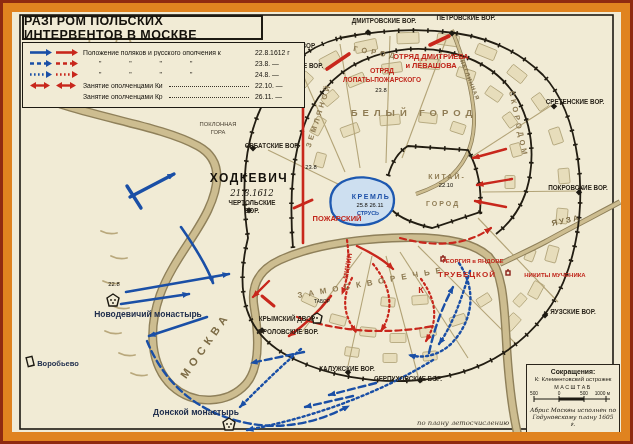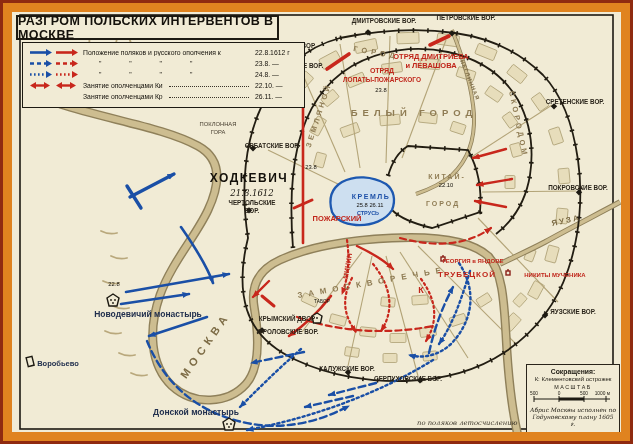--- a/index.html
+++ b/index.html
@@ -2,21 +2,21 @@
 <html><head>
 <meta charset="utf-8">
 <style>
   html,body{margin:0;padding:0;background:#555;}
   .poster{width:633px;height:444px;background:#8f2a10;padding:3px;box-sizing:border-box;
           font-family:"Liberation Sans",sans-serif;position:relative;}
   .orange{width:100%;height:100%;background:#e0831f;padding:9px;box-sizing:border-box;}
   .map-area{position:relative;width:100%;height:100%;background:#f1ebd5;overflow:hidden;}
   .map-area svg.mainmap{position:absolute;left:0;top:0;width:100%;height:100%;}
 
-  .title-box{position:absolute;left:4px;top:3px;width:263px;height:25px;background:#f1ebd5;
+  .title-box{position:absolute;left:10px;top:3px;width:241px;height:25px;background:#f1ebd5;
              border:2.5px solid #1d1a12;box-sizing:border-box;display:flex;align-items:center;
              justify-content:center;font-weight:bold;font-size:12.5px;letter-spacing:.4px;color:#14110b;}
   .legend-box{position:absolute;left:10px;top:30px;width:283px;height:66px;background:#f1ebd5;
               border:1.5px solid #1d1a12;box-sizing:border-box;padding:4px 5px 2px 5px;font-size:6.8px;color:#14110b;}
   .lrow{display:flex;align-items:center;height:11px;gap:3px;}
   .lsample{width:52px;flex:none;}
   .llabel{flex:1;white-space:nowrap;overflow:hidden;}
   .llabel.ditto{word-spacing:26px;padding-left:16px;}
   .ldate{width:44px;flex:none;text-align:left;}
   .lead{flex:1;border-bottom:1px dotted #3a342a;height:1px;margin:0 3px;}
@@ -404,17 +404,17 @@
        <line x1="29" y1="6" x2="29" y2="12" stroke="#1d1a12" stroke-width="1"></line>
        <line x1="54" y1="6" x2="54" y2="12" stroke="#1d1a12" stroke-width="1"></line>
        <line x1="76" y1="6" x2="76" y2="12" stroke="#1d1a12" stroke-width="1"></line>
      </svg>
      <div class="credit">
        <div>Абрис Москвы исполнен по</div>
        <div>Годуновскому плану 1605 г.</div>
      </div>
    </div>
 
-   <div class="note">по поляков летосчислению</div>
+   <div class="note">по плану летосчислению</div>
 
   </div>
  </div>
 </div>
 
 </body></html>

